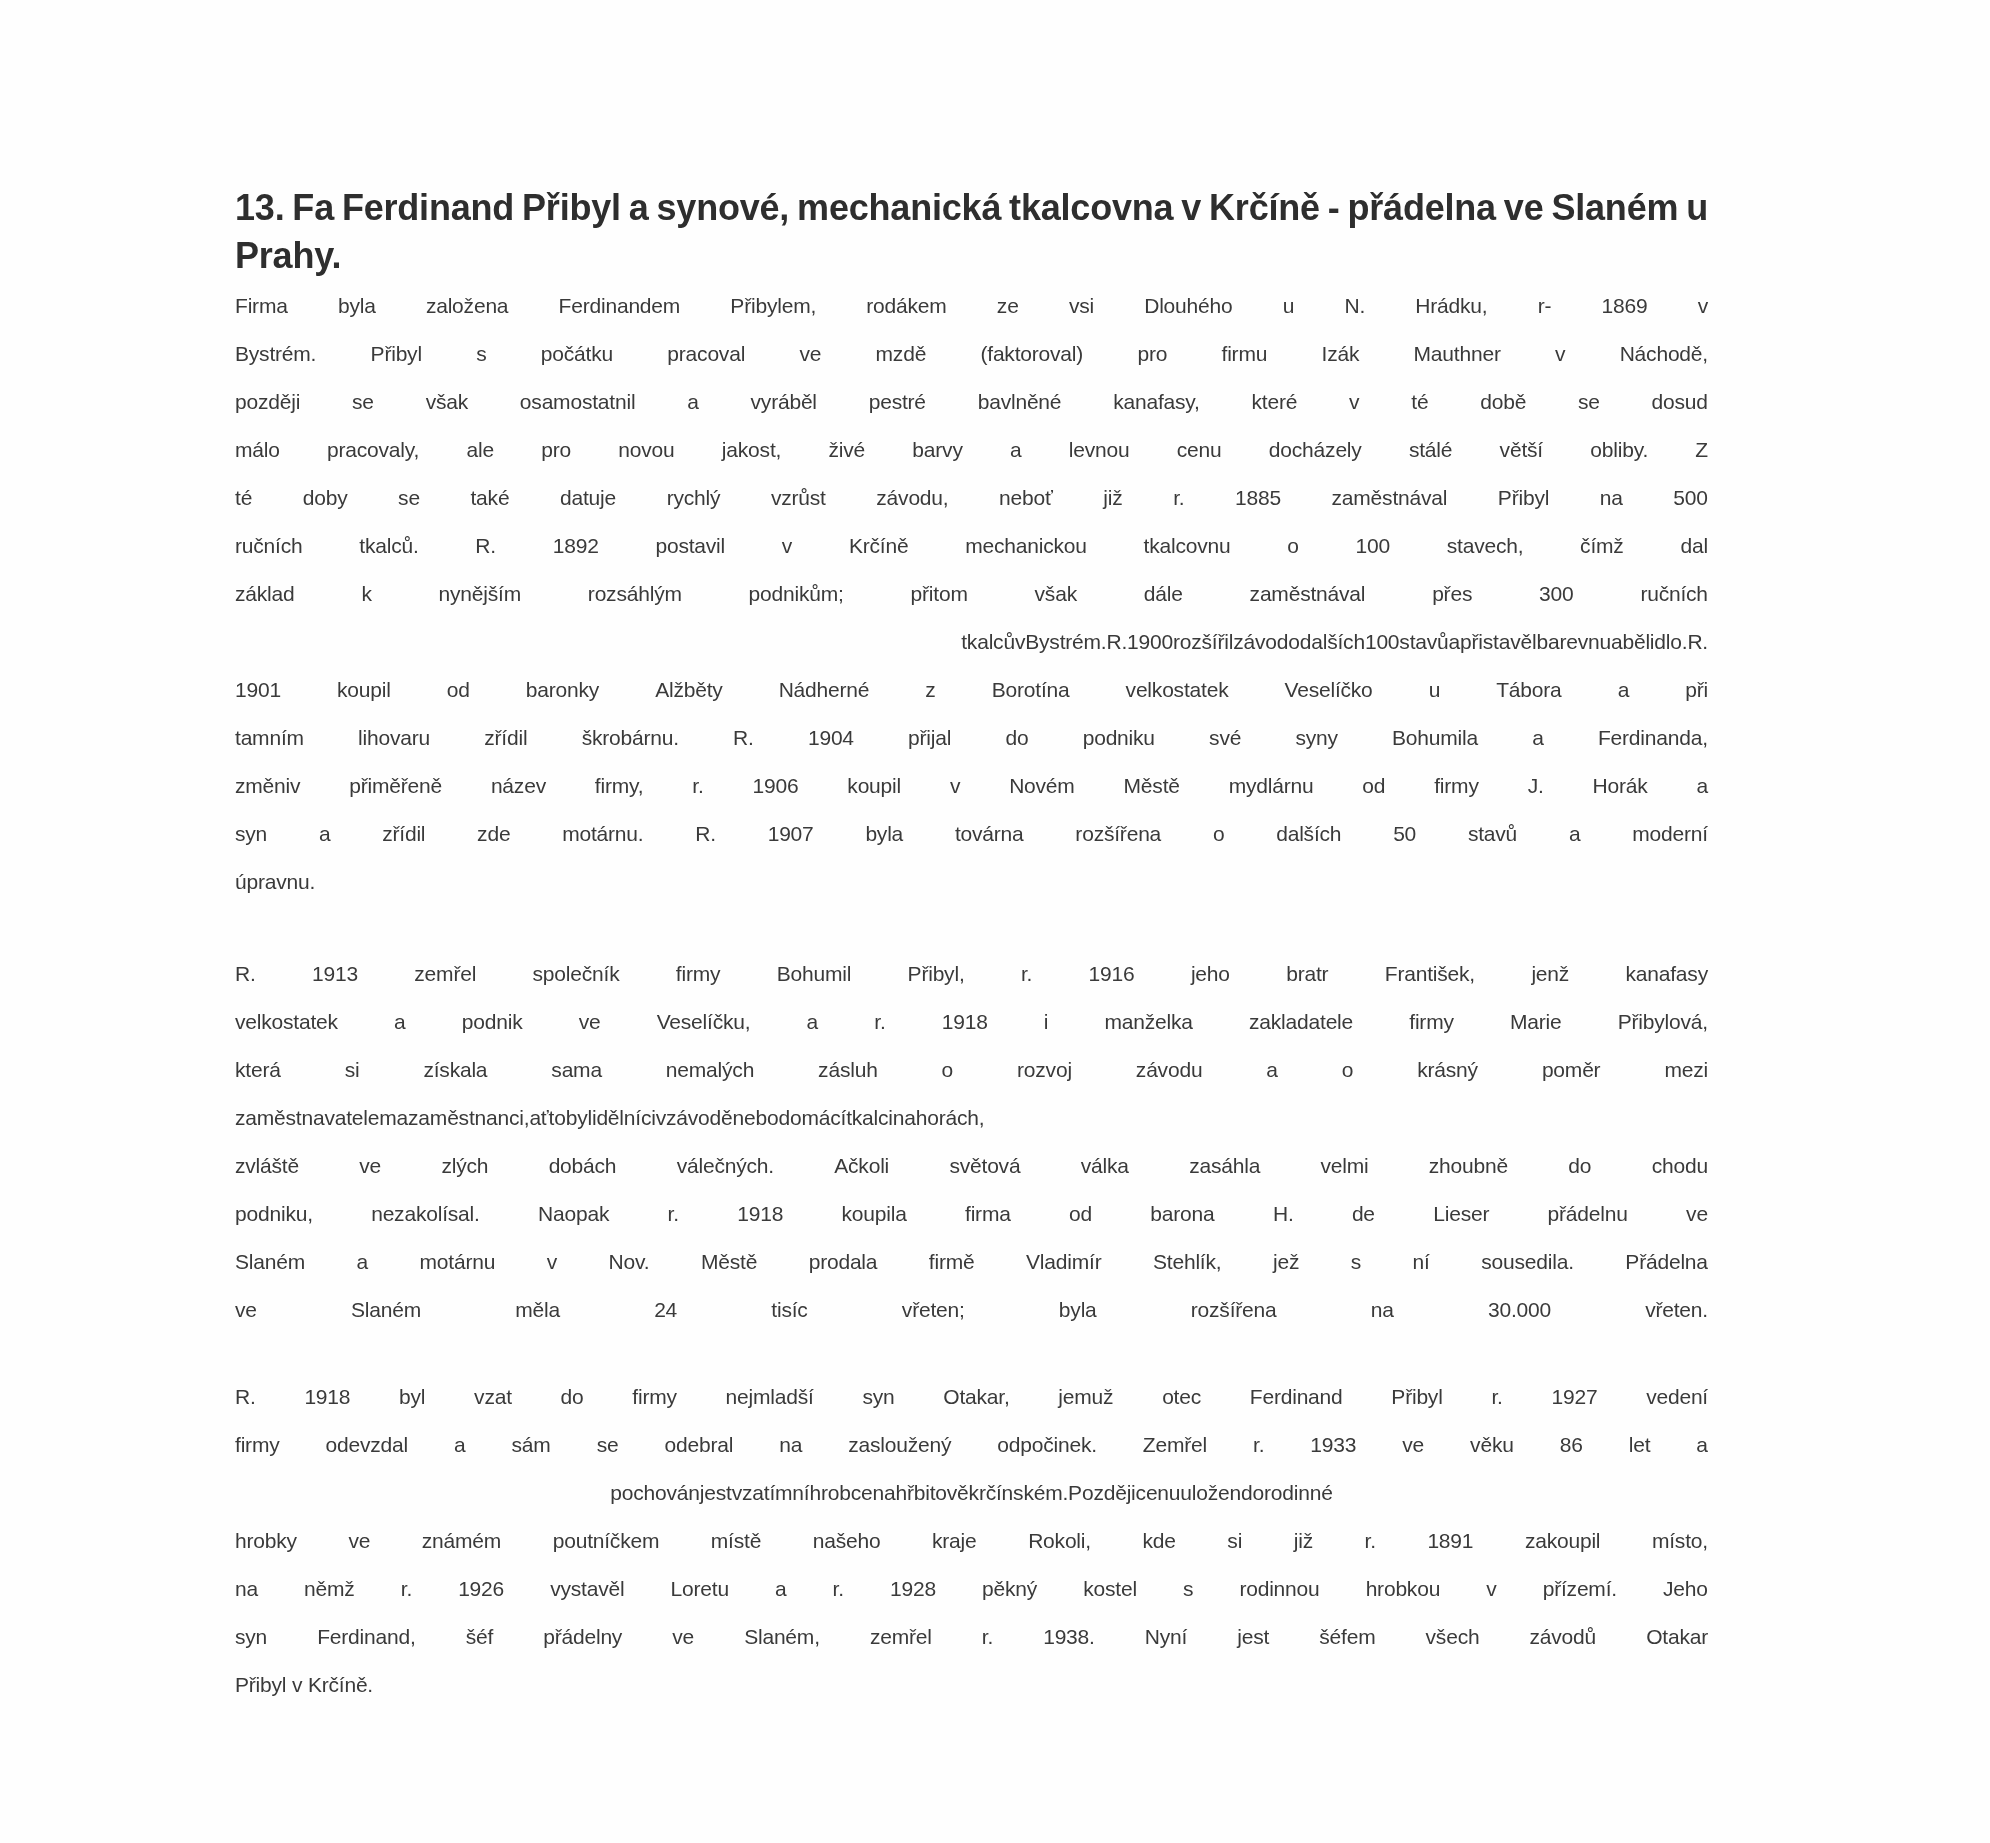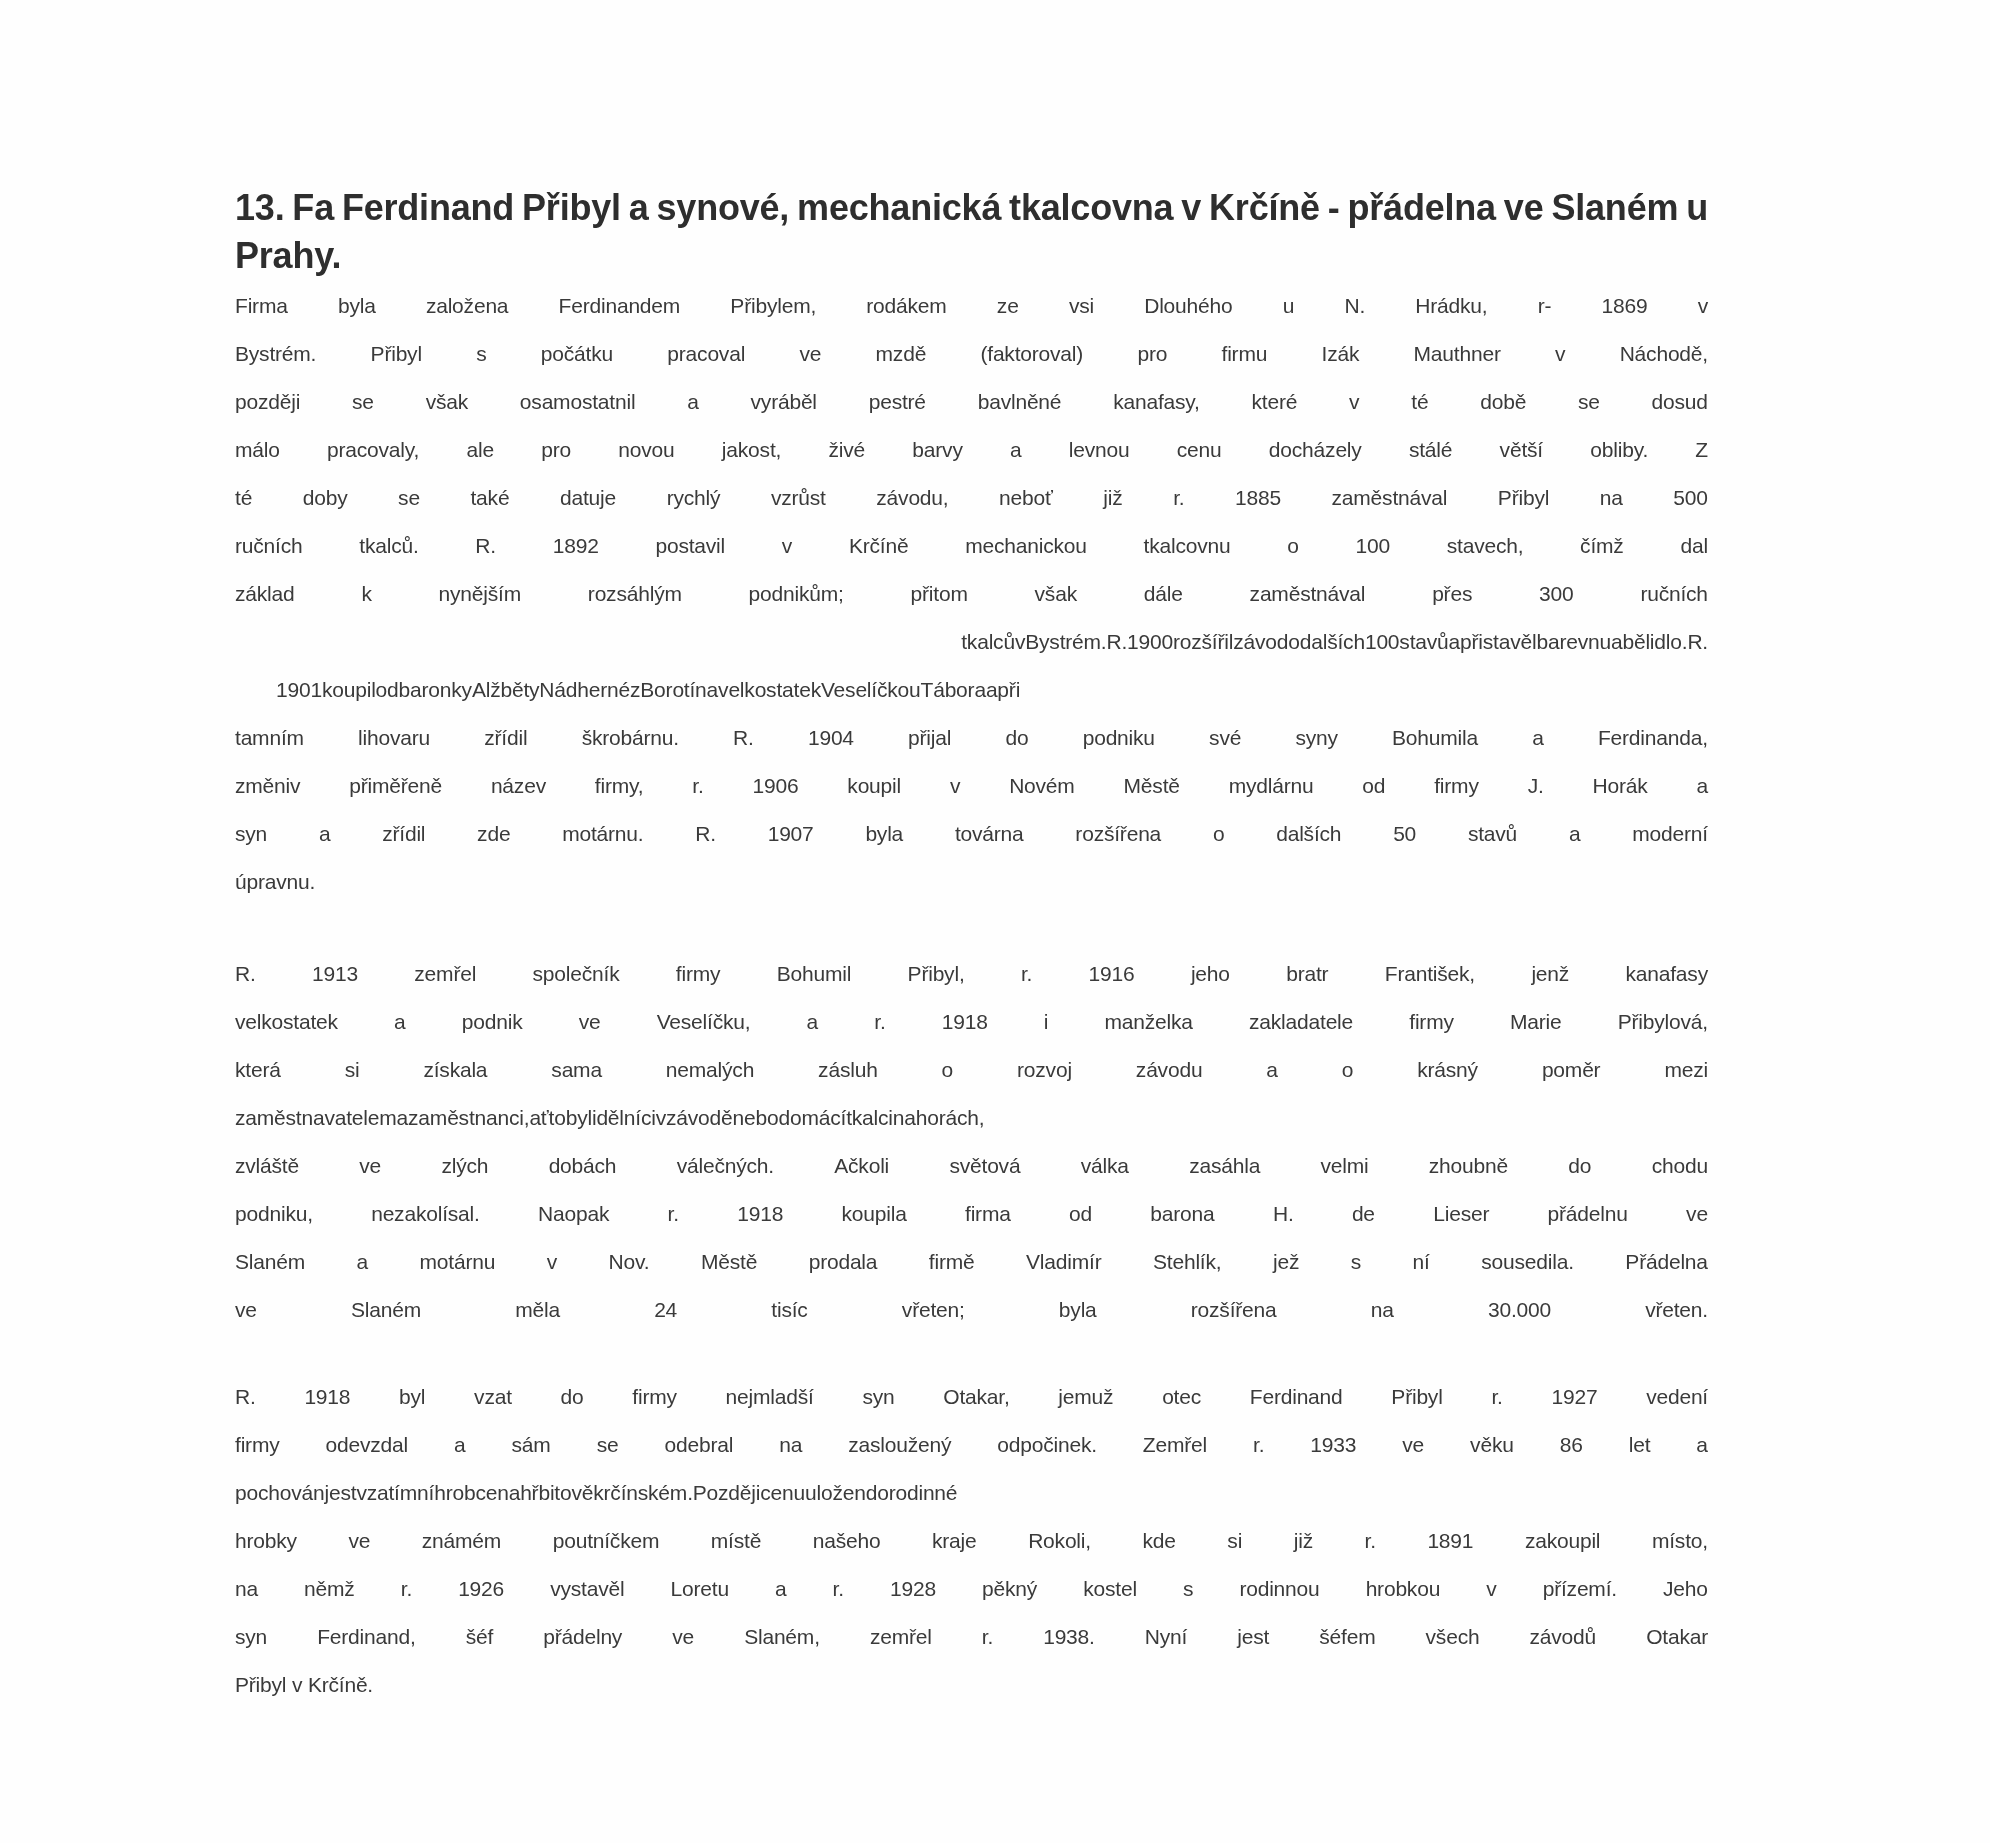--- a/index.html
+++ b/index.html
@@ -203,21 +203,21 @@
         <span>dalších</span>
         <span>100</span>
         <span>stavů</span>
         <span>a</span>
         <span>přistavěl</span>
         <span>barevnu</span>
         <span>a</span>
         <span>bělidlo.</span>
         <span>R.</span>
       </span>
-    <span class="line justify" style="white-space: normal; display: flex;  margin-left: 41px;">
+    <span class="line justify" style="white-space: normal; display: flex; justify-content: space-between;">
         <span>1901</span>
         <span>koupil</span>
         <span>od</span>
         <span>baronky</span>
         <span>Alžběty</span>
         <span>Nádherné</span>
         <span>z</span>
         <span>Borotína</span>
         <span>velkostatek</span>
         <span>Veselíčko</span>
@@ -440,21 +440,21 @@
         <span>odpočinek.</span>
         <span>Zemřel</span>
         <span>r.</span>
         <span>1933</span>
         <span>ve</span>
         <span>věku</span>
         <span>86</span>
         <span>let</span>
         <span>a</span>
       </span>
-    <span class="line justify" style="white-space: normal; display: flex; justify-content: flex-start;">
+    <span class="line justify" style="white-space: normal; display: flex; justify-content: center;">
         <span>pochován</span>
         <span>jest</span>
         <span>v</span>
         <span>zatímní</span>
         <span>hrobce</span>
         <span>na</span>
         <span>hřbitově</span>
         <span>krčínském.</span>
         <span>Později</span>
         <span>cenu</span>

